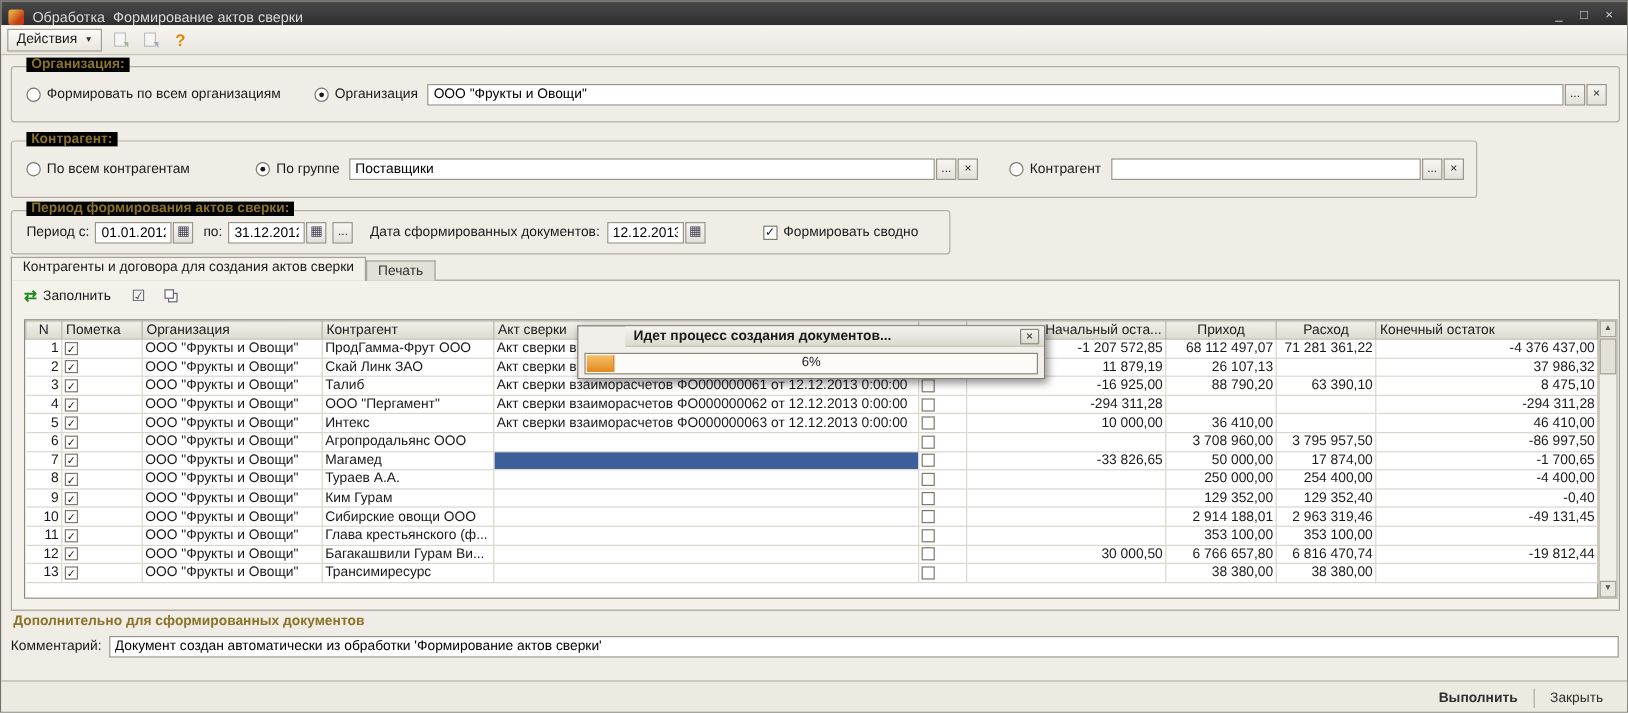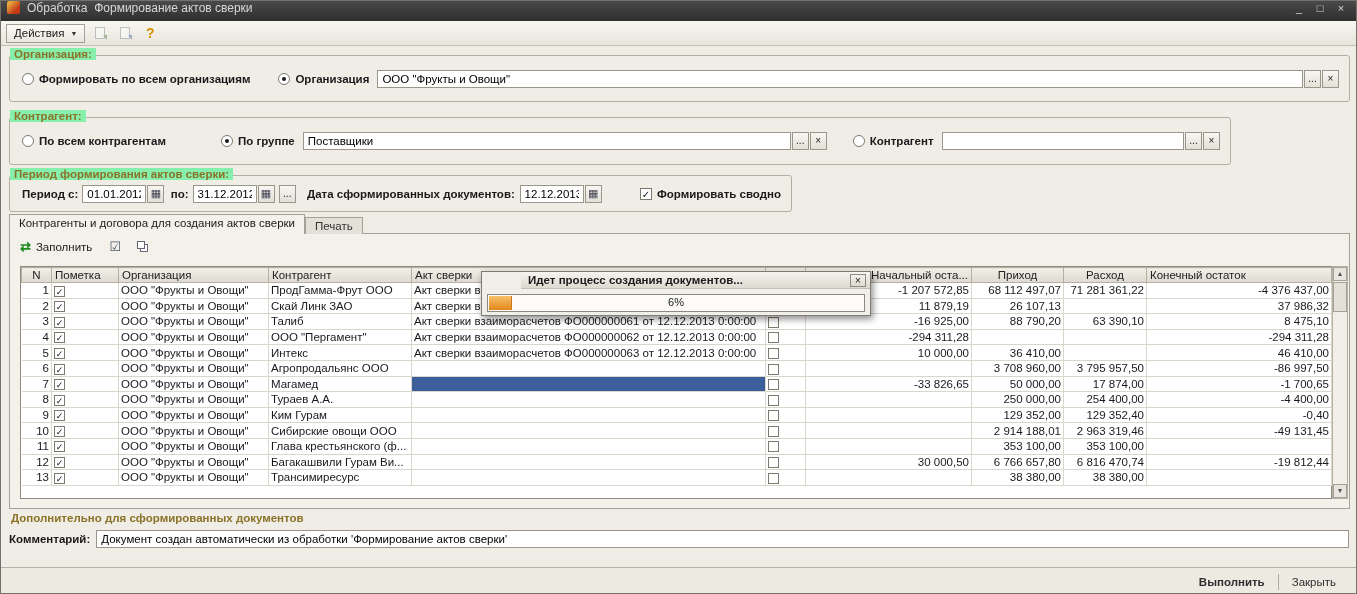--- a/index.html
+++ b/index.html
@@ -3,21 +3,21 @@
 <meta charset="utf-8">
 <style>
   * { margin:0; padding:0; box-sizing:border-box; }
   html,body { width:1357px; height:594px; overflow:hidden; }
   body { font-family:"Liberation Sans", sans-serif; font-size:11.5px; color:#1a1a1a; }
   .window { position:relative; width:1357px; height:594px; background:#f0ede6; border:1px solid #74706a; overflow:hidden; }
 
   
   .titlebar { position:absolute; left:0; top:0; right:0; height:20px;
     background:linear-gradient(#4a4a4a,#2e2e2e); color:#d8d8d8;
-    display:flex; align-items:flex-start; padding:0 6px; gap:7px; }
+    display:flex; align-items:flex-end; padding:0 6px; gap:7px; }
   .app-icon { width:13px; height:13px; border-radius:2px;
     background:linear-gradient(135deg,#e8a33d 20%,#c43b17 70%); flex:none; }
   .titlebar .title { font-size:12px; white-space:pre; }
   .win-btns { margin-left:auto; display:flex; gap:3px; }
   .win-btn { width:18px; height:15px; text-align:center; line-height:14px; font-size:11px;
     color:#d5d5d5; cursor:default; }
 
   
   .toolbar { position:absolute; left:0; top:20px; right:0; height:25px;
     background:linear-gradient(#f8f6f1,#e8e5dd); border-bottom:1px solid #c6c2b6;
@@ -28,40 +28,40 @@
   .tb-icon { width:20px; height:19px; display:flex; align-items:center; justify-content:center; }
   .tb-icon.disabled { opacity:.45; }
   .mini-page { position:relative; width:10px; height:12px; background:#fff; border:1px solid #7c8794; }
   .mini-page::after { content:""; position:absolute; right:-3px; bottom:-2px; width:0; height:0;
     border-left:4px solid transparent; border-top:5px solid #4a7a3a; }
   .mini-page.blue::after { border-top-color:#3a5f9a; }
   .help-q { font-weight:bold; font-size:14px; color:#d88f00; }
 
   
   .group { position:absolute; border:1px solid #b3afa3; border-radius:3px; }
-  .group .legend { position:absolute; top:-8px; left:0; background:#86efac; padding:0 4px;
+  .group .legend { position:absolute; top:-8px; left:12px; background:#000000; padding:0 4px;
     color:#8a7228; font-weight:bold; white-space:nowrap; }
   .row { position:absolute; left:12px; right:10px; display:flex; align-items:center; }
   #grp-org    { left:8px; top:54px;  width:1341px; height:47px; }
   #grp-contr  { left:8px; top:116px; width:1222px; height:48px; }
   #grp-period { left:8px; top:174px; width:783px;  height:37px; }
 
   .opt { display:flex; align-items:center; gap:5px; white-space:nowrap; }
   .radio { width:12px; height:12px; border:1px solid #7d796e; border-radius:50%; background:#fff;
     position:relative; flex:none; }
   .radio.on::after { content:""; position:absolute; left:3px; top:3px; width:4px; height:4px;
     border-radius:50%; background:#1a1a1a; }
   .cbx { width:12px; height:12px; border:1px solid #7d796e; background:#fff; display:inline-block;
     text-align:center; line-height:11px; font-size:10px; color:#111; flex:none; }
   .txt { height:18px; border:1px solid #9a968a; background:#fff; padding:0 4px;
     font-family:"Liberation Sans",sans-serif; font-size:11.5px; }
   .btn-sq { width:17px; height:18px; margin-left:1px; border:1px solid #9a968a; flex:none;
     background:linear-gradient(#f8f6f1,#e3e0d8); font-size:10px; line-height:15px; text-align:center; }
   .btn-sq.cal { font-size:11px; color:#445; }
-  .lbl { white-space:nowrap;font-weight:bold; }
+  .lbl { white-space:nowrap; }
 
   
   .tabs { position:absolute; left:8px; top:213px; height:20px; display:flex; align-items:flex-end; z-index:2; }
   .tab { border:1px solid #a5a196; border-bottom:none; padding:2px 9px 3px; white-space:nowrap; }
   .tab.active { background:#f3f1ea; height:20px; }
   .tab.inactive { background:#e3e0d7; height:17px; color:#333; }
   .panel { position:absolute; left:8px; top:232px; width:1341px; height:276px;
     background:#f3f1ea; border:1px solid #a5a196; }
 
   .grid-toolbar { position:absolute; left:6px; top:4px; display:flex; align-items:center; gap:10px; }

